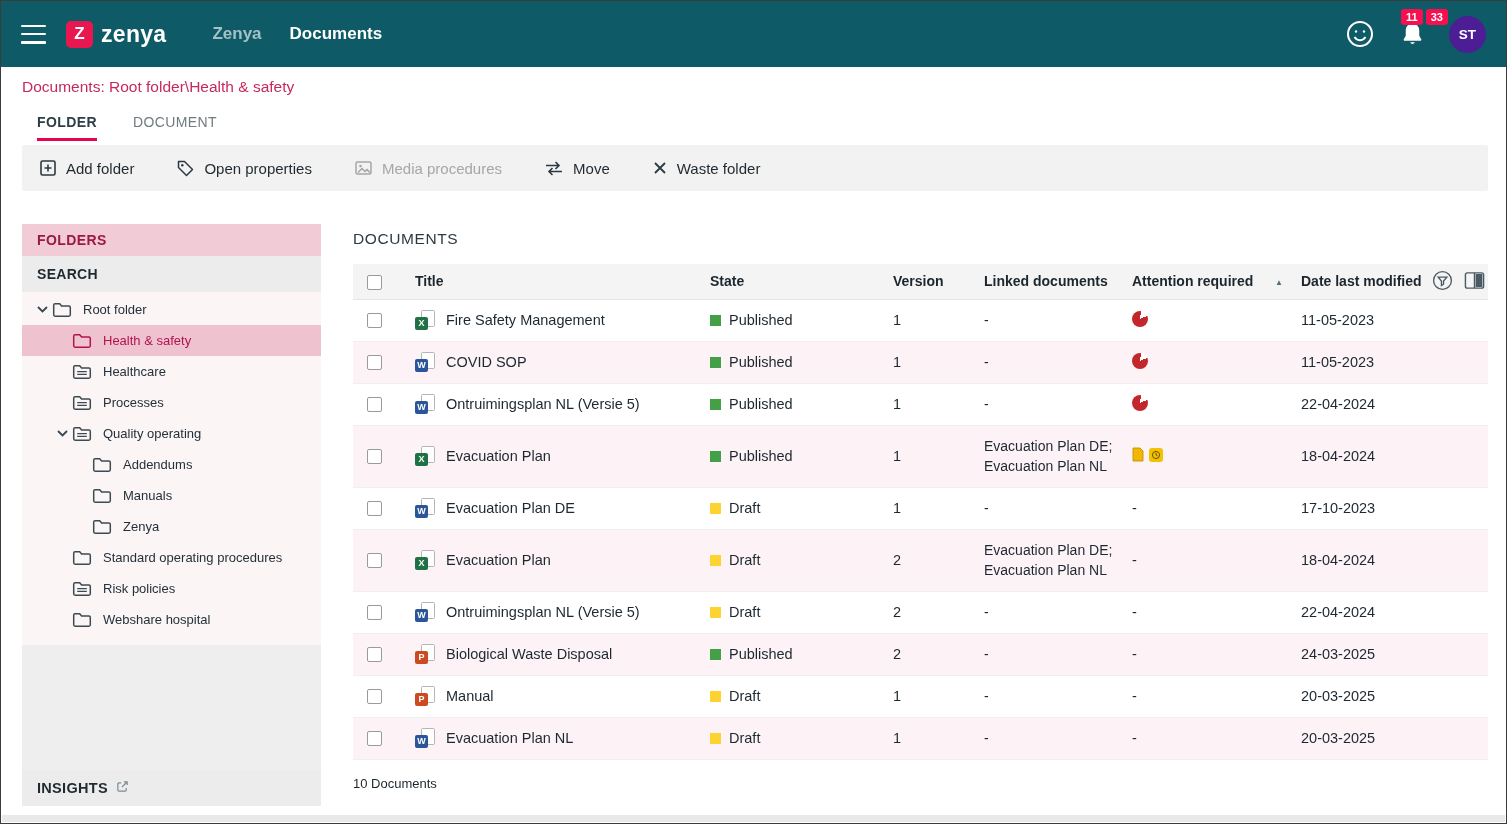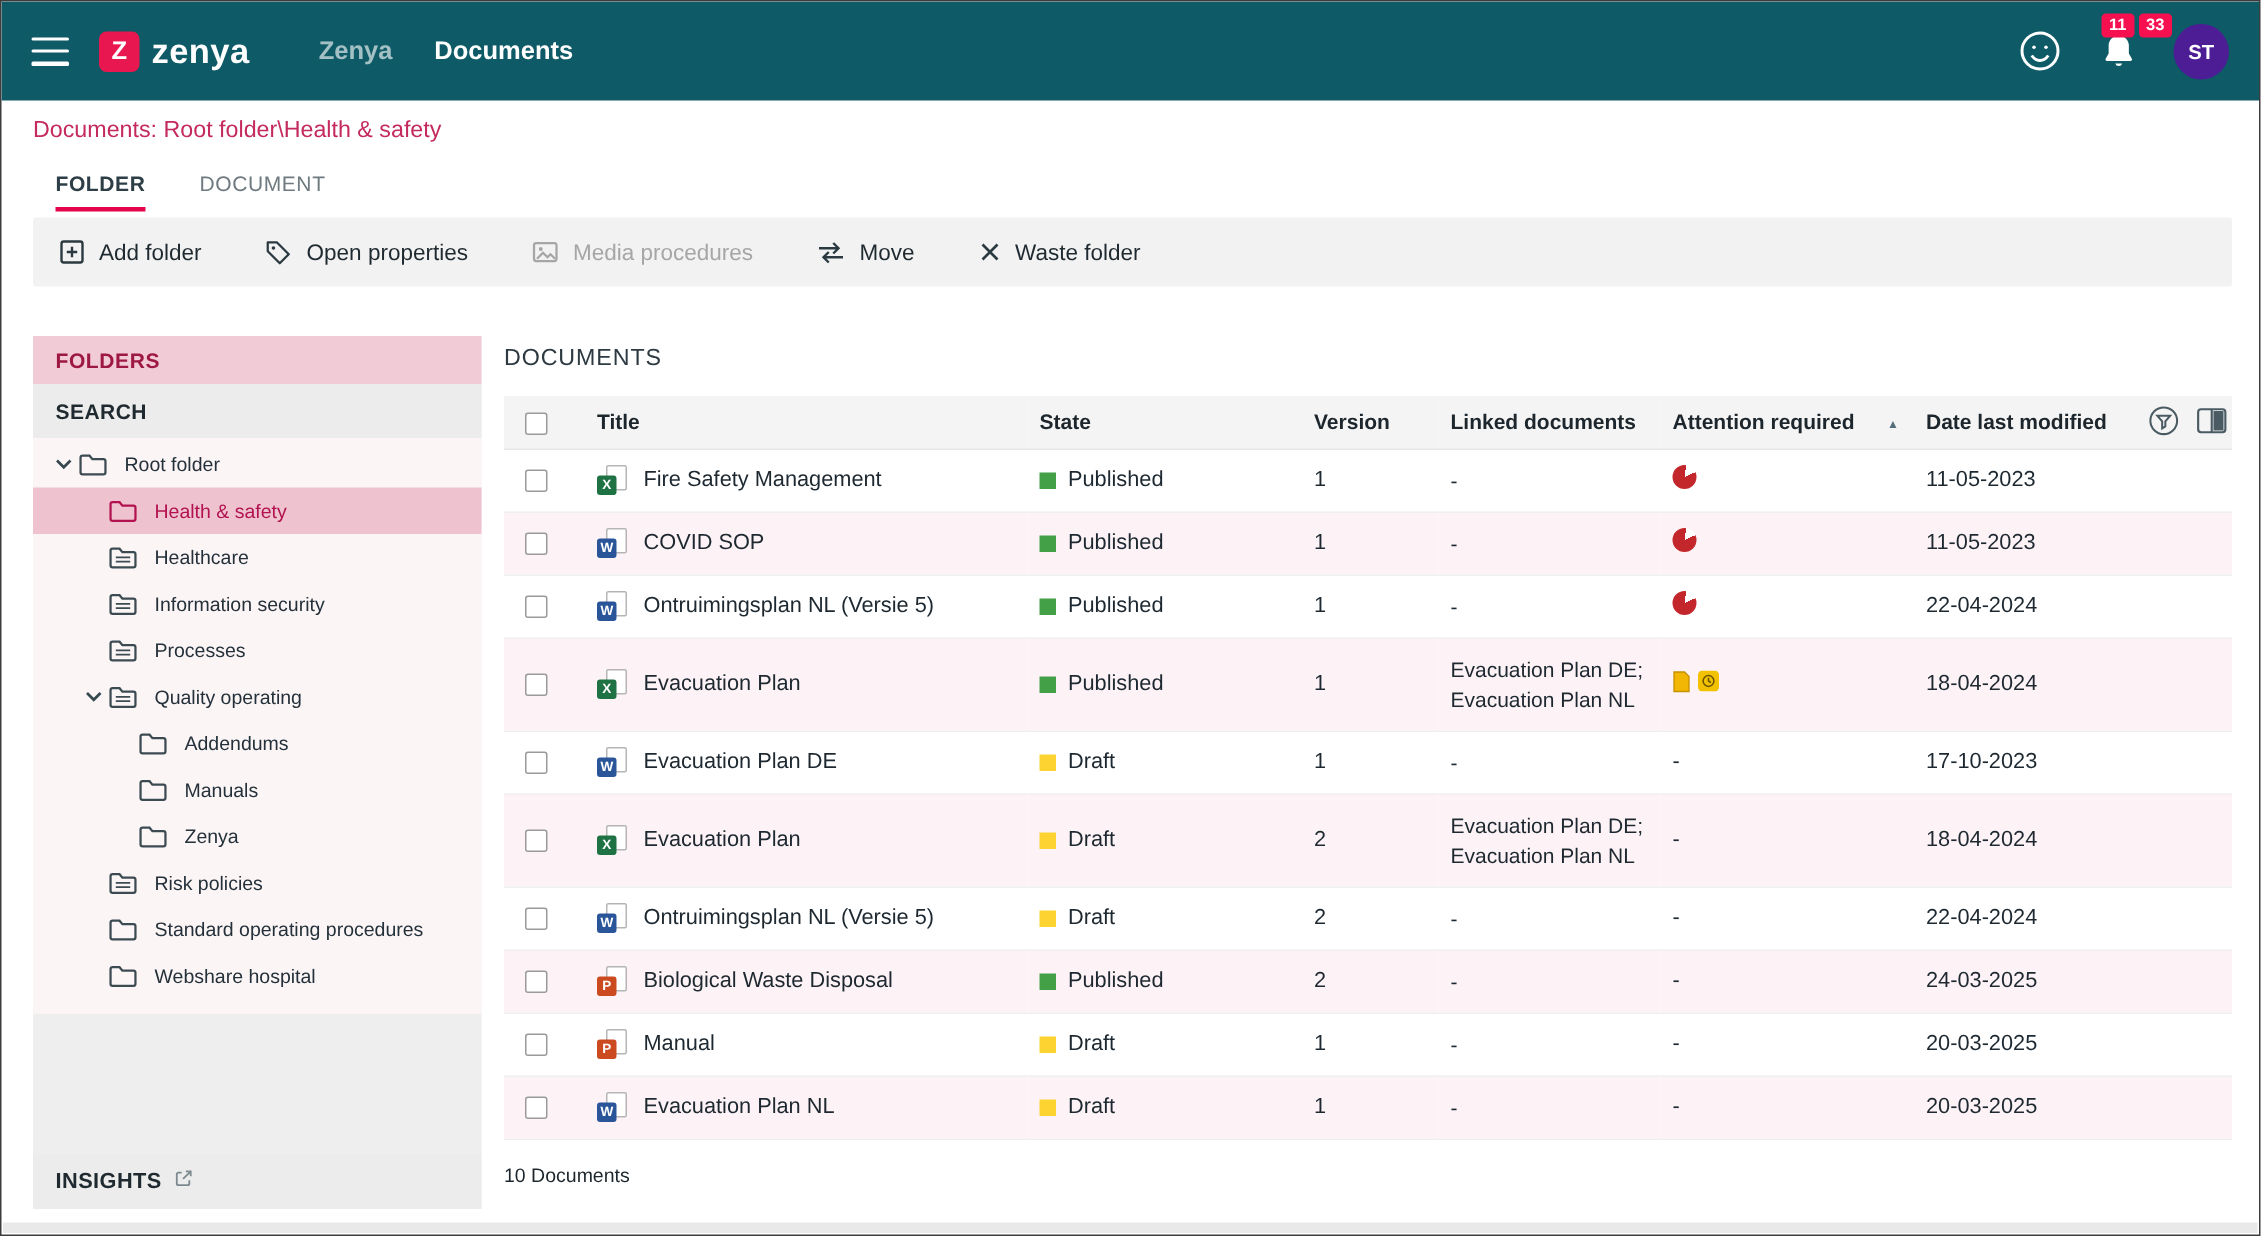--- a/index.html
+++ b/index.html
@@ -31,21 +31,21 @@
   .tab{font-size:14px;font-weight:500;color:#6f7b80;padding-bottom:8px;letter-spacing:.4px;cursor:pointer;border-bottom:3px solid transparent}
   .tab.active{color:#2d3e46;font-weight:700;border-bottom-color:#e5054f}
   .toolbar{margin:4px 18px 0 21px;background:#f2f2f2;height:46px;border-radius:2px;display:flex;align-items:center;
            padding:0 17px;gap:42px}
   .tb-item{display:flex;align-items:center;gap:9px;font-size:15px;color:#1f2a30;cursor:pointer}
   .tb-item .icon{display:flex;color:#2b3a41}
   .tb-item.disabled{color:#a6a6a6;cursor:default}
   .tb-item.disabled .icon{color:#a6a6a6}
 
   
-  .content{display:flex;margin:33px 18px 0 21px;gap:15px;height:582px}
+  .content{display:flex;margin:33px 18px 0 21px;gap:32px;height:582px}
 
   
   .sidebar{width:299px;background:#efeeee;display:flex;flex-direction:column;flex:0 0 299px}
   .folders-header{background:#f1ccd6;color:#9d1843;font-weight:700;font-size:14px;padding:8px 15px;letter-spacing:.4px}
   .search-row{background:#ececec;color:#1f2a30;font-weight:700;font-size:14px;padding:10px 15px;letter-spacing:.3px;cursor:pointer}
   .tree{background:#fbf5f6;padding:2px 0 10px}
   .tree-row{height:31px;display:flex;align-items:center;font-size:13px;color:#25313a;cursor:pointer}
   .tree-row .chev{width:20px;display:flex;justify-content:center;flex:0 0 20px}
   .tree-row .icon{width:22px;margin-right:9px;display:flex;color:#3c4b52;flex:0 0 22px}
   .tree-row.selected{background:#eec3cf;color:#b21350}
@@ -222,30 +222,20 @@
           <span class="tree-label">Healthcare</span>
         </div>
         <div class="tree-row" style="padding-left: 30px;">
           <span class="chev"></span>
           <span class="icon">
             <svg width="20" height="16" viewBox="0 0 20 16">
               <path d="M1.7 3.2C1.7 2.4 2.3 1.8 3.1 1.8h4.6l1.9 2.3h7.3c.8 0 1.4.6 1.4 1.4v7.3c0 .8-.6 1.4-1.4 1.4H3.1c-.8 0-1.4-.6-1.4-1.4z" fill="none" stroke="currentColor" stroke-width="1.5"></path>
               <path d="M5.2 7.6h9.6M5.2 10.4h9.6" stroke="currentColor" stroke-width="1.2" fill="none"></path>
             </svg>
           </span>
-          <span class="tree-label">Information security</span>
-        </div>
-        <div class="tree-row" style="padding-left: 30px;">
-          <span class="chev"></span>
-          <span class="icon">
-            <svg width="20" height="16" viewBox="0 0 20 16">
-              <path d="M1.7 3.2C1.7 2.4 2.3 1.8 3.1 1.8h4.6l1.9 2.3h7.3c.8 0 1.4.6 1.4 1.4v7.3c0 .8-.6 1.4-1.4 1.4H3.1c-.8 0-1.4-.6-1.4-1.4z" fill="none" stroke="currentColor" stroke-width="1.5"></path>
-              <path d="M5.2 7.6h9.6M5.2 10.4h9.6" stroke="currentColor" stroke-width="1.2" fill="none"></path>
-            </svg>
-          </span>
           <span class="tree-label">Processes</span>
         </div>
         <div class="tree-row" style="padding-left: 30px;">
           <span class="chev">
             <svg width="11" height="7" viewBox="0 0 11 7">
               <path d="M1 1l4.5 4.5L10 1" fill="none" stroke="#36474f" stroke-width="1.8"></path>
             </svg>
           </span>
           <span class="icon">
             <svg width="20" height="16" viewBox="0 0 20 16">
@@ -280,33 +270,33 @@
               <path d="M1.7 3.2C1.7 2.4 2.3 1.8 3.1 1.8h4.6l1.9 2.3h7.3c.8 0 1.4.6 1.4 1.4v7.3c0 .8-.6 1.4-1.4 1.4H3.1c-.8 0-1.4-.6-1.4-1.4z" fill="none" stroke="currentColor" stroke-width="1.5"></path>
             </svg>
           </span>
           <span class="tree-label">Zenya</span>
         </div>
         <div class="tree-row" style="padding-left: 30px;">
           <span class="chev"></span>
           <span class="icon">
             <svg width="20" height="16" viewBox="0 0 20 16">
               <path d="M1.7 3.2C1.7 2.4 2.3 1.8 3.1 1.8h4.6l1.9 2.3h7.3c.8 0 1.4.6 1.4 1.4v7.3c0 .8-.6 1.4-1.4 1.4H3.1c-.8 0-1.4-.6-1.4-1.4z" fill="none" stroke="currentColor" stroke-width="1.5"></path>
+            </svg>
+          </span>
+          <span class="tree-label">Standard operating procedures</span>
+        </div>
+        <div class="tree-row" style="padding-left: 30px;">
+          <span class="chev"></span>
+          <span class="icon">
+            <svg width="20" height="16" viewBox="0 0 20 16">
+              <path d="M1.7 3.2C1.7 2.4 2.3 1.8 3.1 1.8h4.6l1.9 2.3h7.3c.8 0 1.4.6 1.4 1.4v7.3c0 .8-.6 1.4-1.4 1.4H3.1c-.8 0-1.4-.6-1.4-1.4z" fill="none" stroke="currentColor" stroke-width="1.5"></path>
               <path d="M5.2 7.6h9.6M5.2 10.4h9.6" stroke="currentColor" stroke-width="1.2" fill="none"></path>
             </svg>
           </span>
           <span class="tree-label">Risk policies</span>
-        </div>
-        <div class="tree-row" style="padding-left: 30px;">
-          <span class="chev"></span>
-          <span class="icon">
-            <svg width="20" height="16" viewBox="0 0 20 16">
-              <path d="M1.7 3.2C1.7 2.4 2.3 1.8 3.1 1.8h4.6l1.9 2.3h7.3c.8 0 1.4.6 1.4 1.4v7.3c0 .8-.6 1.4-1.4 1.4H3.1c-.8 0-1.4-.6-1.4-1.4z" fill="none" stroke="currentColor" stroke-width="1.5"></path>
-            </svg>
-          </span>
-          <span class="tree-label">Standard operating procedures</span>
         </div>
         <div class="tree-row" style="padding-left: 30px;">
           <span class="chev"></span>
           <span class="icon">
             <svg width="20" height="16" viewBox="0 0 20 16">
               <path d="M1.7 3.2C1.7 2.4 2.3 1.8 3.1 1.8h4.6l1.9 2.3h7.3c.8 0 1.4.6 1.4 1.4v7.3c0 .8-.6 1.4-1.4 1.4H3.1c-.8 0-1.4-.6-1.4-1.4z" fill="none" stroke="currentColor" stroke-width="1.5"></path>
             </svg>
           </span>
           <span class="tree-label">Webshare hospital</span>
         </div>

